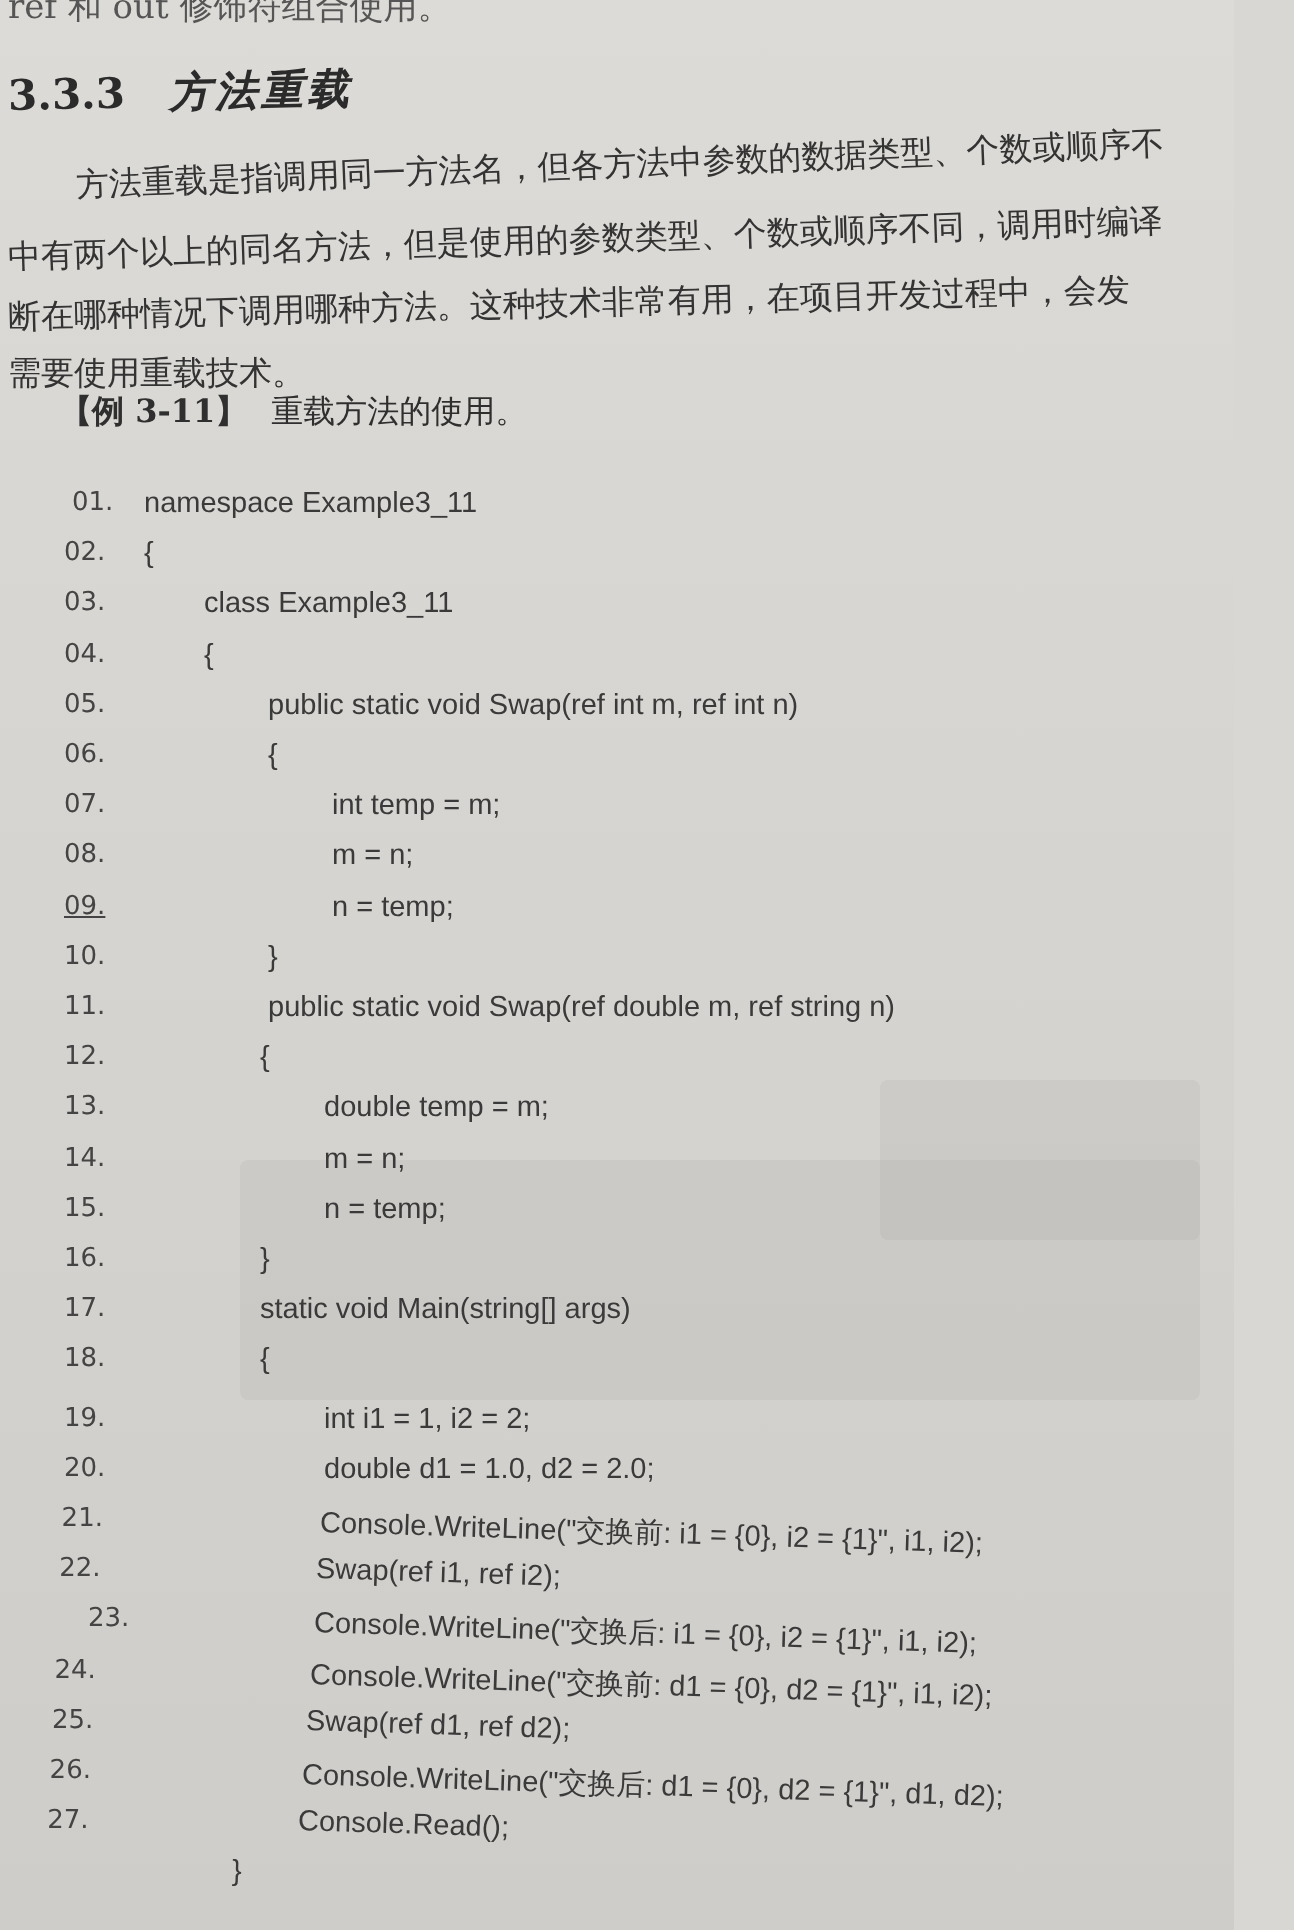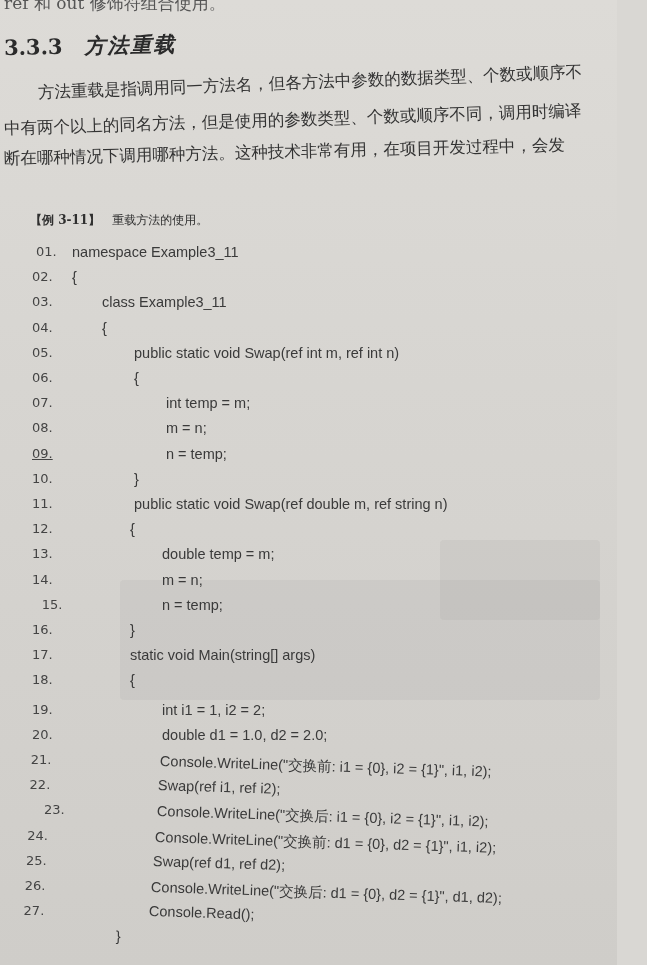--- a/index.html
+++ b/index.html
@@ -26,21 +26,21 @@
     position: absolute; left: 4px; top: 34px; font-size: 21px; font-weight: bold;
     white-space: nowrap; transform: rotate(-1.2deg); transform-origin: left center;
   }
   .heading .num { font-family: "DejaVu Serif", serif; margin-right: 22px; }
   .heading .title { font-style: italic; letter-spacing: 2px; }
   .para {
     position: absolute; left: 4px; font-size: 16.5px; white-space: nowrap; color: #333;
     transform-origin: left center;
   }
   .example {
-    position: absolute; left: 30px; top: 212px; font-size: 12px; white-space: nowrap;
+    position: absolute; left: 30px; top: 196px; font-size: 16px; white-space: nowrap;
     color: #2f2f2f;
   }
   .example .lbl { font-weight: bold; margin-right: 12px; }
   .code {
     position: absolute; left: 0; top: 244px; width: 647px;
     font-family: "Liberation Sans Narrow", "Liberation Sans", sans-serif;
     font-size: 14.5px; color: #3a3a3a;
   }
   .line {
     position: absolute; left: 0; height: 20px; white-space: nowrap;
@@ -60,20 +60,21 @@
 
   <div class="top-cut">ref 和 out 修饰符组合使用。</div>
 
   <div class="heading">
     <span class="num">3.3.3</span><span class="title">方法重载</span>
   </div>
 
   <div class="para" style="top:82px;left:38px;transform:rotate(-2.2deg);">方法重载是指调用同一方法名，但各方法中参数的数据类型、个数或顺序不</div>
   <div class="para" style="top:118px;transform:rotate(-1.8deg);">中有两个以上的同名方法，但是使用的参数类型、个数或顺序不同，调用时编译</div>
   <div class="para" style="top:148px;transform:rotate(-1.4deg);">断在哪种情况下调用哪种方法。这种技术非常有用，在项目开发过程中，会发</div>
+  <div class="para" style="top:176px;">需要使用重载技术。</div>
 
   <div class="example">
     <span class="lbl">【例 3-11】</span><span>重载方法的使用。</span>
   </div>
 
   <div class="code" id="code">
       <div class="line" style="top: 0px;">
         <span class="ln" style="left: 36px;">01.</span>
         <span class="src" style="left: 72px;">namespace Example3_11</span>
       </div>
@@ -123,21 +124,21 @@
       </div>
       <div class="line" style="top: 302.4px;">
         <span class="ln" style="left: 32px;">13.</span>
         <span class="src" style="left: 162px;">double temp = m;</span>
       </div>
       <div class="line" style="top: 327.6px;">
         <span class="ln" style="left: 32px;">14.</span>
         <span class="src" style="left: 162px;">m = n;</span>
       </div>
       <div class="line" style="top: 352.8px;">
-        <span class="ln" style="left: 32px; text-align: center;">15.</span>
+        <span class="ln" style="left: 32px;">15.</span>
         <span class="src" style="left: 162px;">n = temp;</span>
       </div>
       <div class="line" style="top: 378px;">
         <span class="ln" style="left: 32px;">16.</span>
         <span class="src" style="left: 130px;">}</span>
       </div>
       <div class="line" style="top: 403.2px;">
         <span class="ln" style="left: 32px;">17.</span>
         <span class="src" style="left: 130px; text-align: right;">static void Main(string[] args)</span>
       </div>

